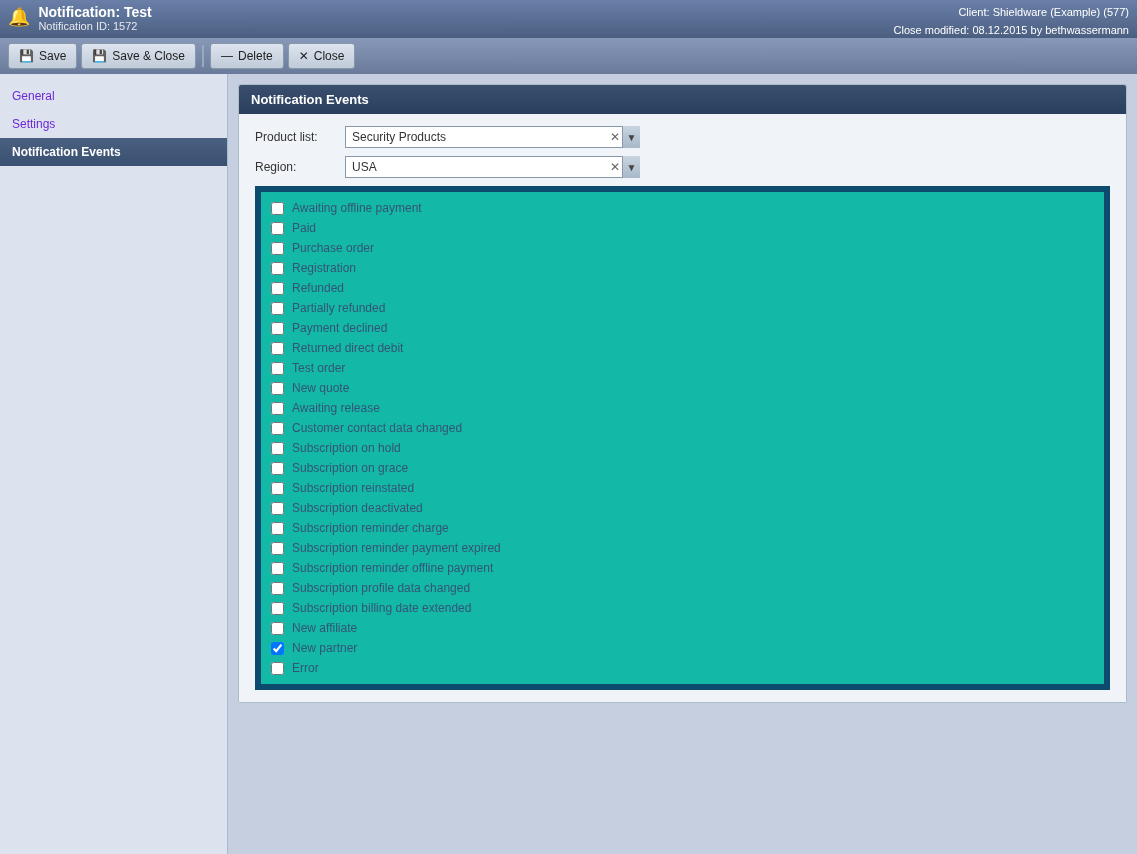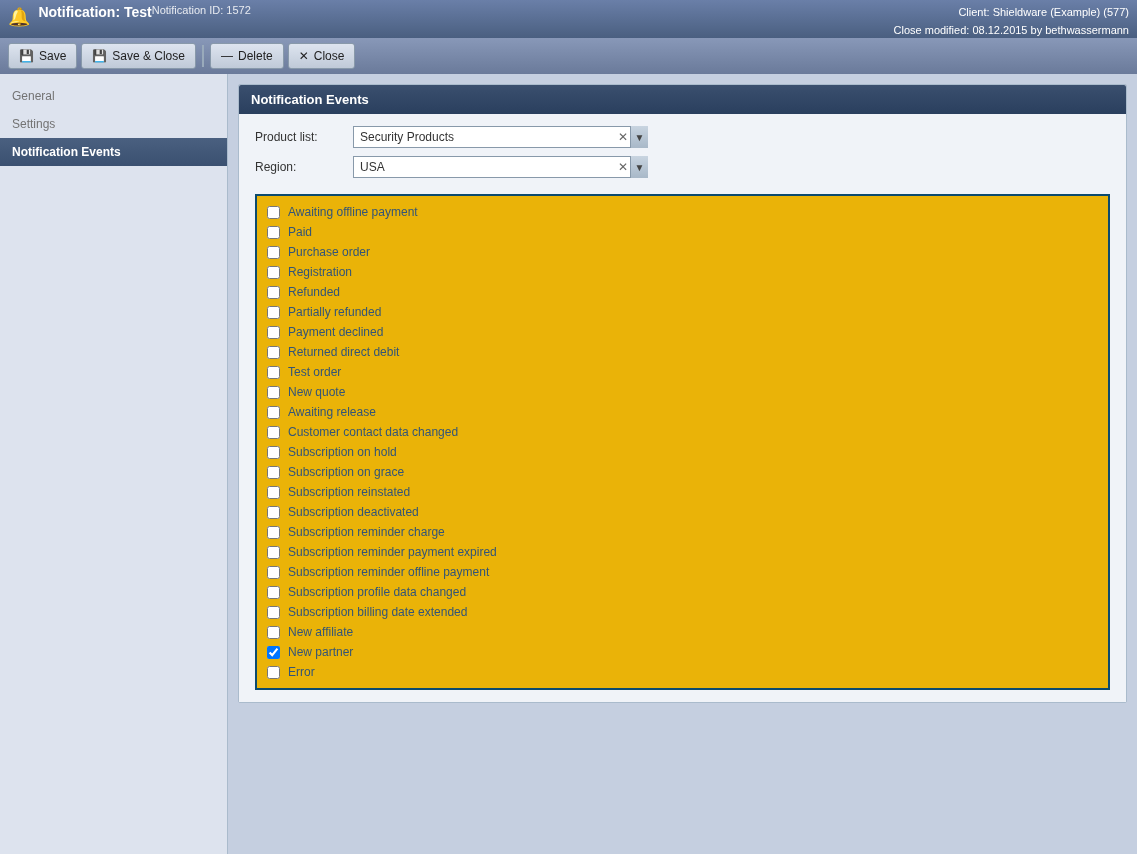--- a/index.html
+++ b/index.html
@@ -10,21 +10,21 @@
       background: linear-gradient(to bottom, #6a7fa8, #4a5f80);
       color: white;
       padding: 4px 8px;
       display: flex;
       justify-content: space-between;
       align-items: flex-start;
       height: 38px;
     }
     .title-bar-left { display: flex; align-items: flex-start; gap: 8px; }
     .title-icon { font-size: 18px; color: #ffcc44; margin-top: 2px; }
-    .title-text { display: flex; flex-direction: row; justify-content: center; }
+    .title-text { display: flex; flex-direction: column; justify-content: center; }
     .title-main { font-size: 14px; font-weight: bold; }
     .title-sub { font-size: 11px; opacity: 0.85; }
     .title-bar-right { font-size: 11px; text-align: right; line-height: 1.6; }
 
     
     .toolbar {
       background: linear-gradient(to bottom, #8898b8, #6a7a9a);
       padding: 6px 8px;
       display: flex;
       gap: 4px;
@@ -56,21 +56,21 @@
     .sidebar {
       width: 228px;
       background: #dde3ee;
       border-right: 1px solid #aabbcc;
       padding-top: 8px;
       flex-shrink: 0;
     }
     .sidebar-item {
       padding: 7px 12px;
       cursor: pointer;
-      color: #737373;
+      color: #6d28d9;
       font-size: 12px;
     }
     .sidebar-item.active {
       background: linear-gradient(to bottom, #4a6080, #3a5070);
       color: white;
       font-weight: bold;
     }
 
     
     .content {
@@ -107,21 +107,20 @@
     }
     .form-label {
       width: 90px;
       color: #333;
       font-size: 12px;
       padding-right: 8px;
     }
     .form-select-wrapper {
       position: relative;
       width: 295px;
-      margin-left: 8px;
     }
     .form-select {
       width: 100%;
       padding: 3px 28px 3px 6px;
       border: 1px solid #8899aa;
       background: white;
       font-size: 12px;
       appearance: none;
       cursor: pointer;
       color: #333;
@@ -151,23 +150,23 @@
       display: flex;
       align-items: center;
       justify-content: center;
       cursor: pointer;
       font-size: 10px;
       color: #444;
     }
 
     
     .checkbox-list {
-      background: #eab308;
-      border: 2px solid #0c4a6e;
-      margin-top: 16px;
+      background: #14b8a6;
+      border: 6px solid #0c4a6e;
+      margin-top: 8px;
       padding: 6px 10px;
       max-height: 620px;
       overflow-y: auto;
     }
     .checkbox-item {
       display: flex;
       align-items: center;
       padding: 3px 0;
       gap: 8px;
       cursor: pointer;

